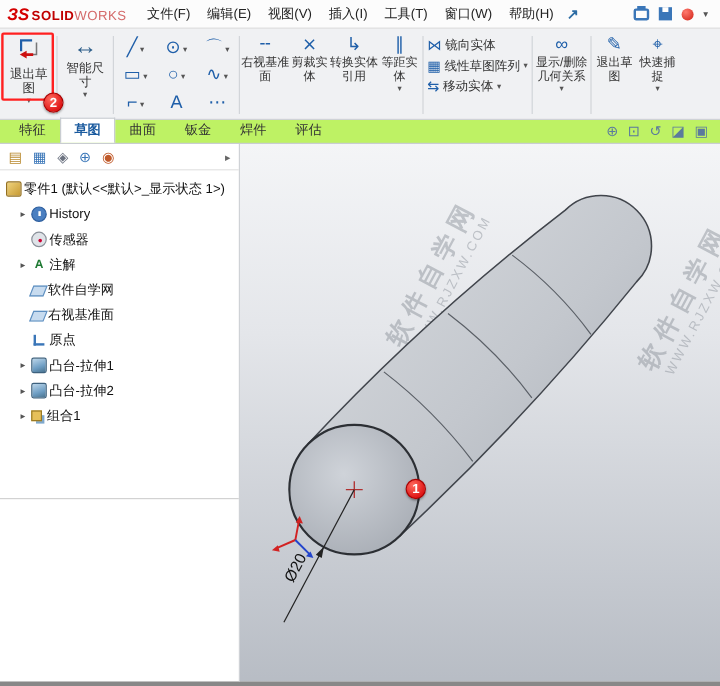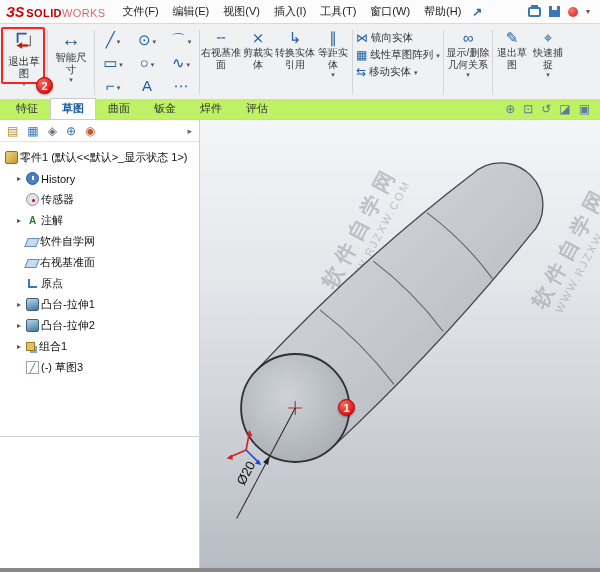--- a/index.html
+++ b/index.html
@@ -322,25 +322,20 @@
         </div>
         <div class="trow child" data-name="tree-item-boss-extrude2">
           <span class="tw" data-name="expand-arrow-icon">▸</span>
           <span class="ticon" data-name="boss-extrude-icon"></span>
           <span class="tlabel" data-name="tree-item-label">凸台-拉伸2</span>
         </div>
         <div class="trow child" data-name="tree-item-combine1">
           <span class="tw" data-name="expand-arrow-icon">▸</span>
           <span class="ticon" data-name="combine-icon"></span>
           <span class="tlabel" data-name="tree-item-label">组合1</span>
-        </div>
-        <div class="trow child" data-name="tree-item-sketch3">
-          <span class="tw" data-name="tree-indent"></span>
-          <span class="ticon" data-name="sketch-icon"></span>
-          <span class="tlabel" data-name="tree-item-label">(-) 草图3</span>
         </div>
       </div>
       <div class="panel-split" data-name="panel-splitter"></div>
     </div>
 
     <div class="viewport" data-name="graphics-area">
       <div class="wm wm1" data-name="watermark">
         <div class="wm-l1" data-name="watermark-text">软件自学网</div>
         <div class="wm-l2" data-name="watermark-url">WWW.RJZXW.COM</div>
       </div>

